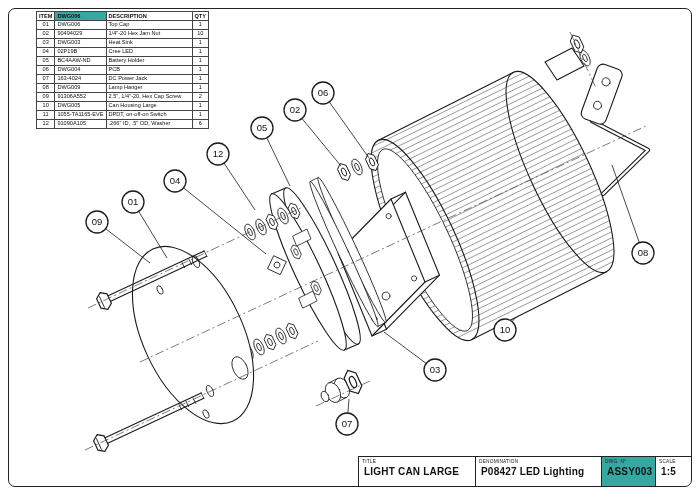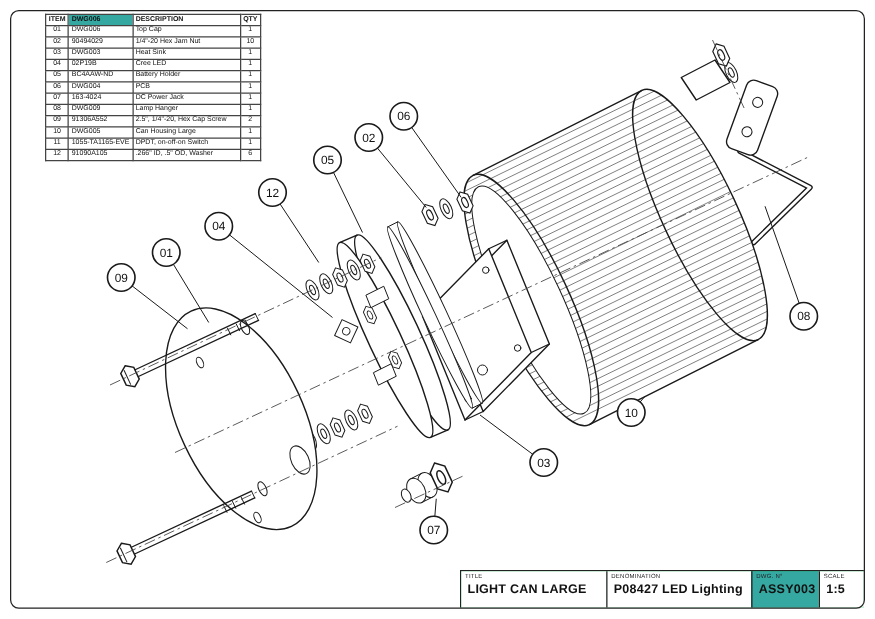--- a/index.html
+++ b/index.html
@@ -28,21 +28,21 @@
   .col-desc{width:86px}
   .col-qty{width:15px;text-align:center!important}
   th.col-part{background:var(--accent)}
 
   
   .tblock{position:absolute;right:9px;bottom:9px;display:flex;height:30px;background:#22c55e;border-top:1.2px solid #222;border-left:1.2px solid #222}
   .tcell{display:flex;flex-direction:column;border-left:1px solid #222;background:#fff}
   .tcell:first-child{border-left:none}
   .tlabel{font-size:4.8px;color:#222;padding:1.5px 0 0 3px;letter-spacing:.2px}
   .tvalue{font-size:10px;font-weight:700;padding:2px 0 0 5px;letter-spacing:.2px;white-space:nowrap}
-  .w-title{width:116px}.w-denom{width:116px}.w-dwg{width:54px}.w-scale{width:36px}
+  .w-title{width:116px}.w-denom{width:126px}.w-dwg{width:54px}.w-scale{width:36px}
   .cell-dwg{background:var(--accent)}
 </style>
 </head>
 <body>
 
 <div class="page">
 
   <svg class="drawing" viewBox="0 0 700 495">
     <defs>
       <clipPath id="canclip">

